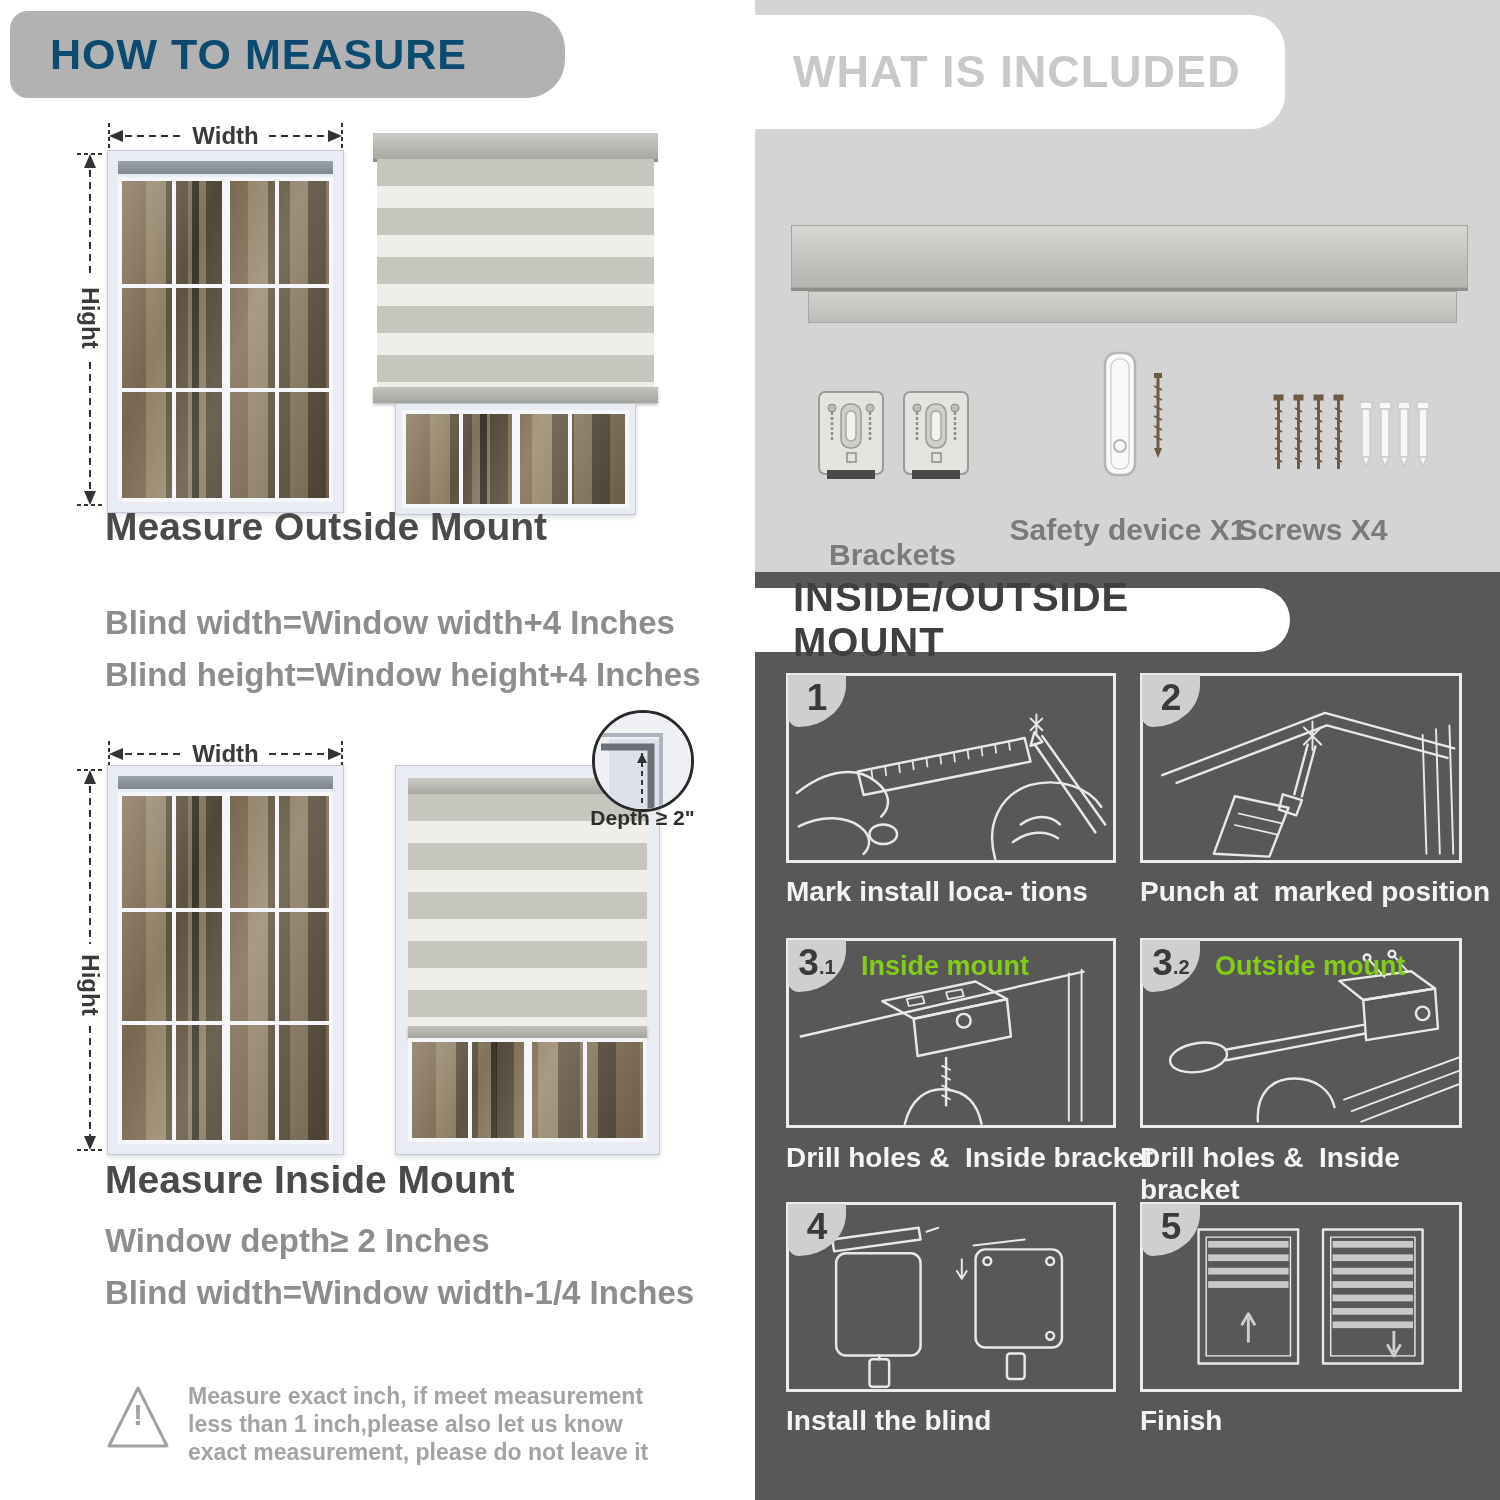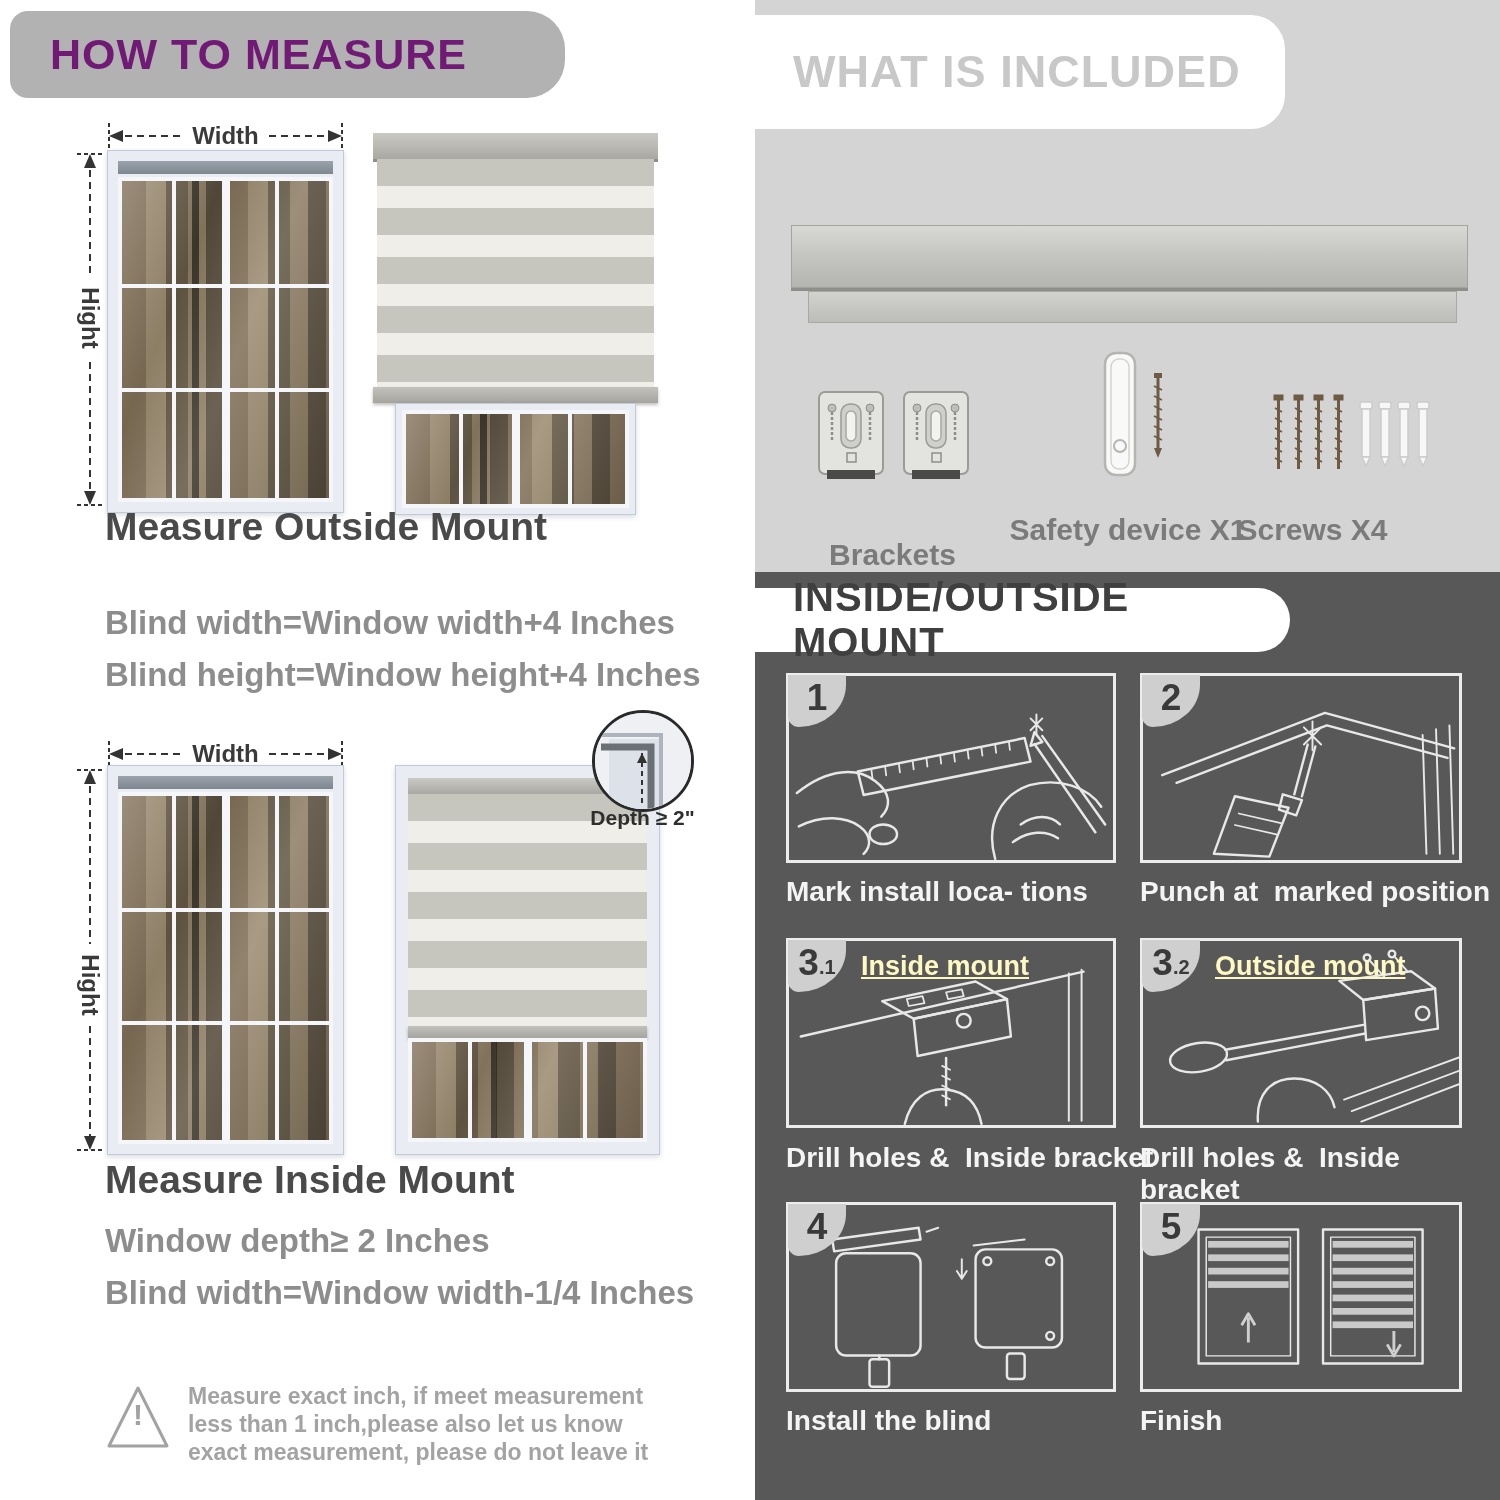--- a/index.html
+++ b/index.html
@@ -1,21 +1,21 @@
 <!DOCTYPE html>
 <html><head>
 <meta charset="utf-8">
 <style>
   html,body{margin:0;padding:0;background:#ffffff;}
   #stage{position:relative;width:1500px;height:1500px;background:#ffffff;overflow:hidden;
          font-family:"Liberation Sans",sans-serif;}
   .abs{position:absolute;}
 
   
-  .badge-gray{background:#b2b2b2;border-radius:18px 38px 38px 18px;color:#701a75;
+  .badge-gray{background:#b2b2b2;border-radius:18px 38px 38px 18px;color:#0c4a6e;
               font-weight:bold;font-size:43px;letter-spacing:1px;display:flex;align-items:center;padding-left:40px;}
   .badge-white{background:#ffffff;border-radius:0 34px 34px 0;font-weight:bold;letter-spacing:1px;
                display:flex;align-items:center;padding-left:38px;}
 
   
   .heading{font-weight:bold;font-size:39px;color:#4a4a4a;}
   .subline{font-weight:bold;font-size:33px;color:#8d8d8d;}
   .warn-text{font-weight:bold;font-size:23px;color:#a3a3a3;line-height:28px;}
 
   
@@ -46,21 +46,21 @@
   .panel-light{background:#d4d4d4;}
   .panel-dark{background:#585858;}
   .item-label{font-weight:bold;font-size:30px;color:#7b7b7b;text-align:center;}
 
   
   .stepbox{position:absolute;border:3px solid #ececec;box-sizing:border-box;background:#585858;}
   .stepnum{position:absolute;top:-1px;left:-1px;width:58px;height:52px;background:#cfcfcf;
            border-radius:0 0 90% 12px;color:#3a3a3a;font-weight:bold;font-size:37px;
            display:flex;align-items:flex-start;justify-content:center;padding-top:2px;box-sizing:border-box;}
   .stepnum .sub{font-size:20px;margin-top:14px;}
-  .steptitle{position:absolute;left:72px;top:10px;color:#fef9c3;font-weight:bold;font-size:27px;text-decoration:underline;}
+  .steptitle{position:absolute;left:72px;top:10px;color:#84cc16;font-weight:bold;font-size:27px;}
   .caption{position:absolute;color:#f4f4f4;font-weight:bold;font-size:28px;white-space:pre-wrap;}
   .stepbox svg{width:100%;height:100%;display:block;}
 
   .circle-detail{position:absolute;border:3px solid #2a2a2a;border-radius:50%;background:#eef0f4;overflow:hidden;}
 </style>
 </head>
 <body>
 
 <div id="stage">
 

